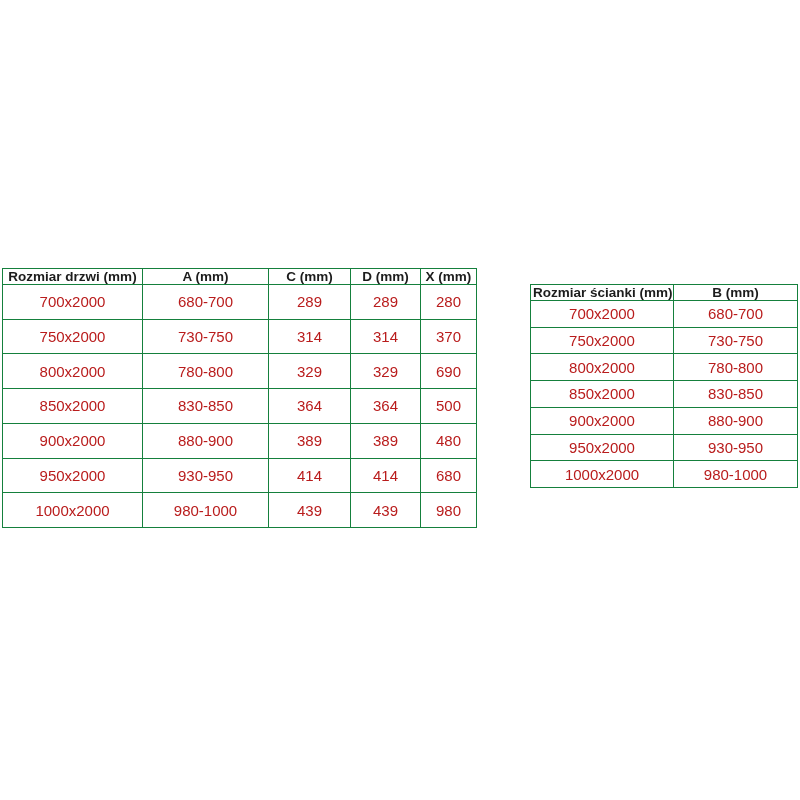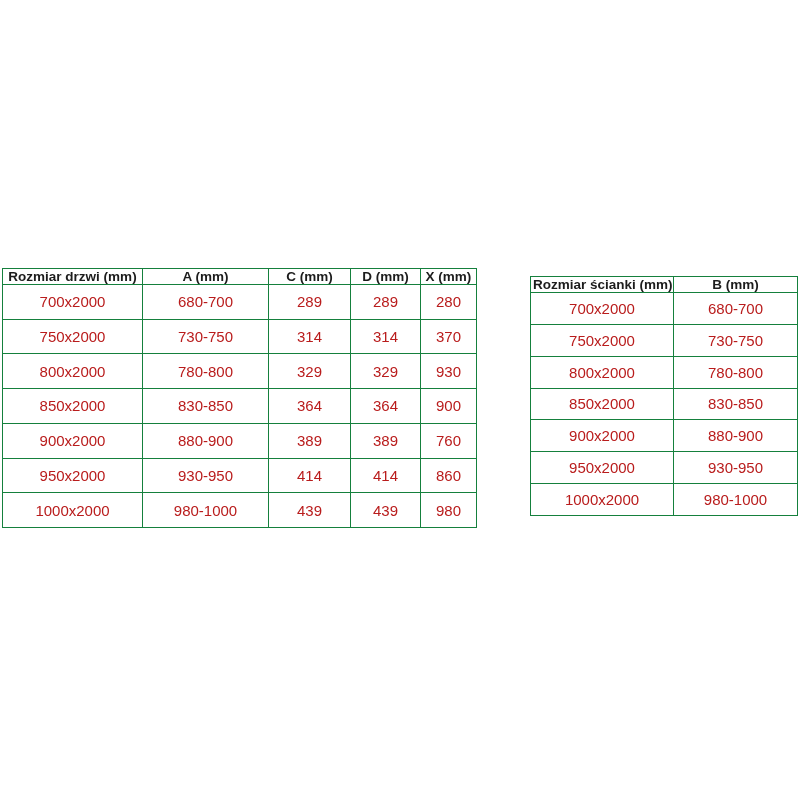--- a/index.html
+++ b/index.html
@@ -42,23 +42,23 @@
     color: #b91c1c;
   }
   #door-table {
     left: 2px;
     top: 268px;
     width: 474px;
     height: 260px;
   }
   #wall-table {
     left: 530px;
-    top: 276px;
+    top: 284px;
     width: 267px;
-    height: 240px;
+    height: 204px;
   }
 </style>
 </head>
 <body>
 
 <div class="canvas">
 
   <table id="door-table" class="spec-table">
     <colgroup>
       <col style="width:140px">
@@ -89,42 +89,42 @@
           <td>730-750</td>
           <td>314</td>
           <td>314</td>
           <td>370</td>
         </tr>
         <tr>
           <td>800x2000</td>
           <td>780-800</td>
           <td>329</td>
           <td>329</td>
-          <td>930</td>
+          <td>690</td>
         </tr>
         <tr>
           <td>850x2000</td>
           <td>830-850</td>
           <td>364</td>
           <td>364</td>
-          <td>900</td>
+          <td>500</td>
         </tr>
         <tr>
           <td>900x2000</td>
           <td>880-900</td>
           <td>389</td>
           <td>389</td>
-          <td>760</td>
+          <td>480</td>
         </tr>
         <tr>
           <td>950x2000</td>
           <td>930-950</td>
           <td>414</td>
           <td>414</td>
-          <td>860</td>
+          <td>680</td>
         </tr>
         <tr>
           <td>1000x2000</td>
           <td>980-1000</td>
           <td>439</td>
           <td>439</td>
           <td>980</td>
         </tr>
       </tbody>
     </table>

